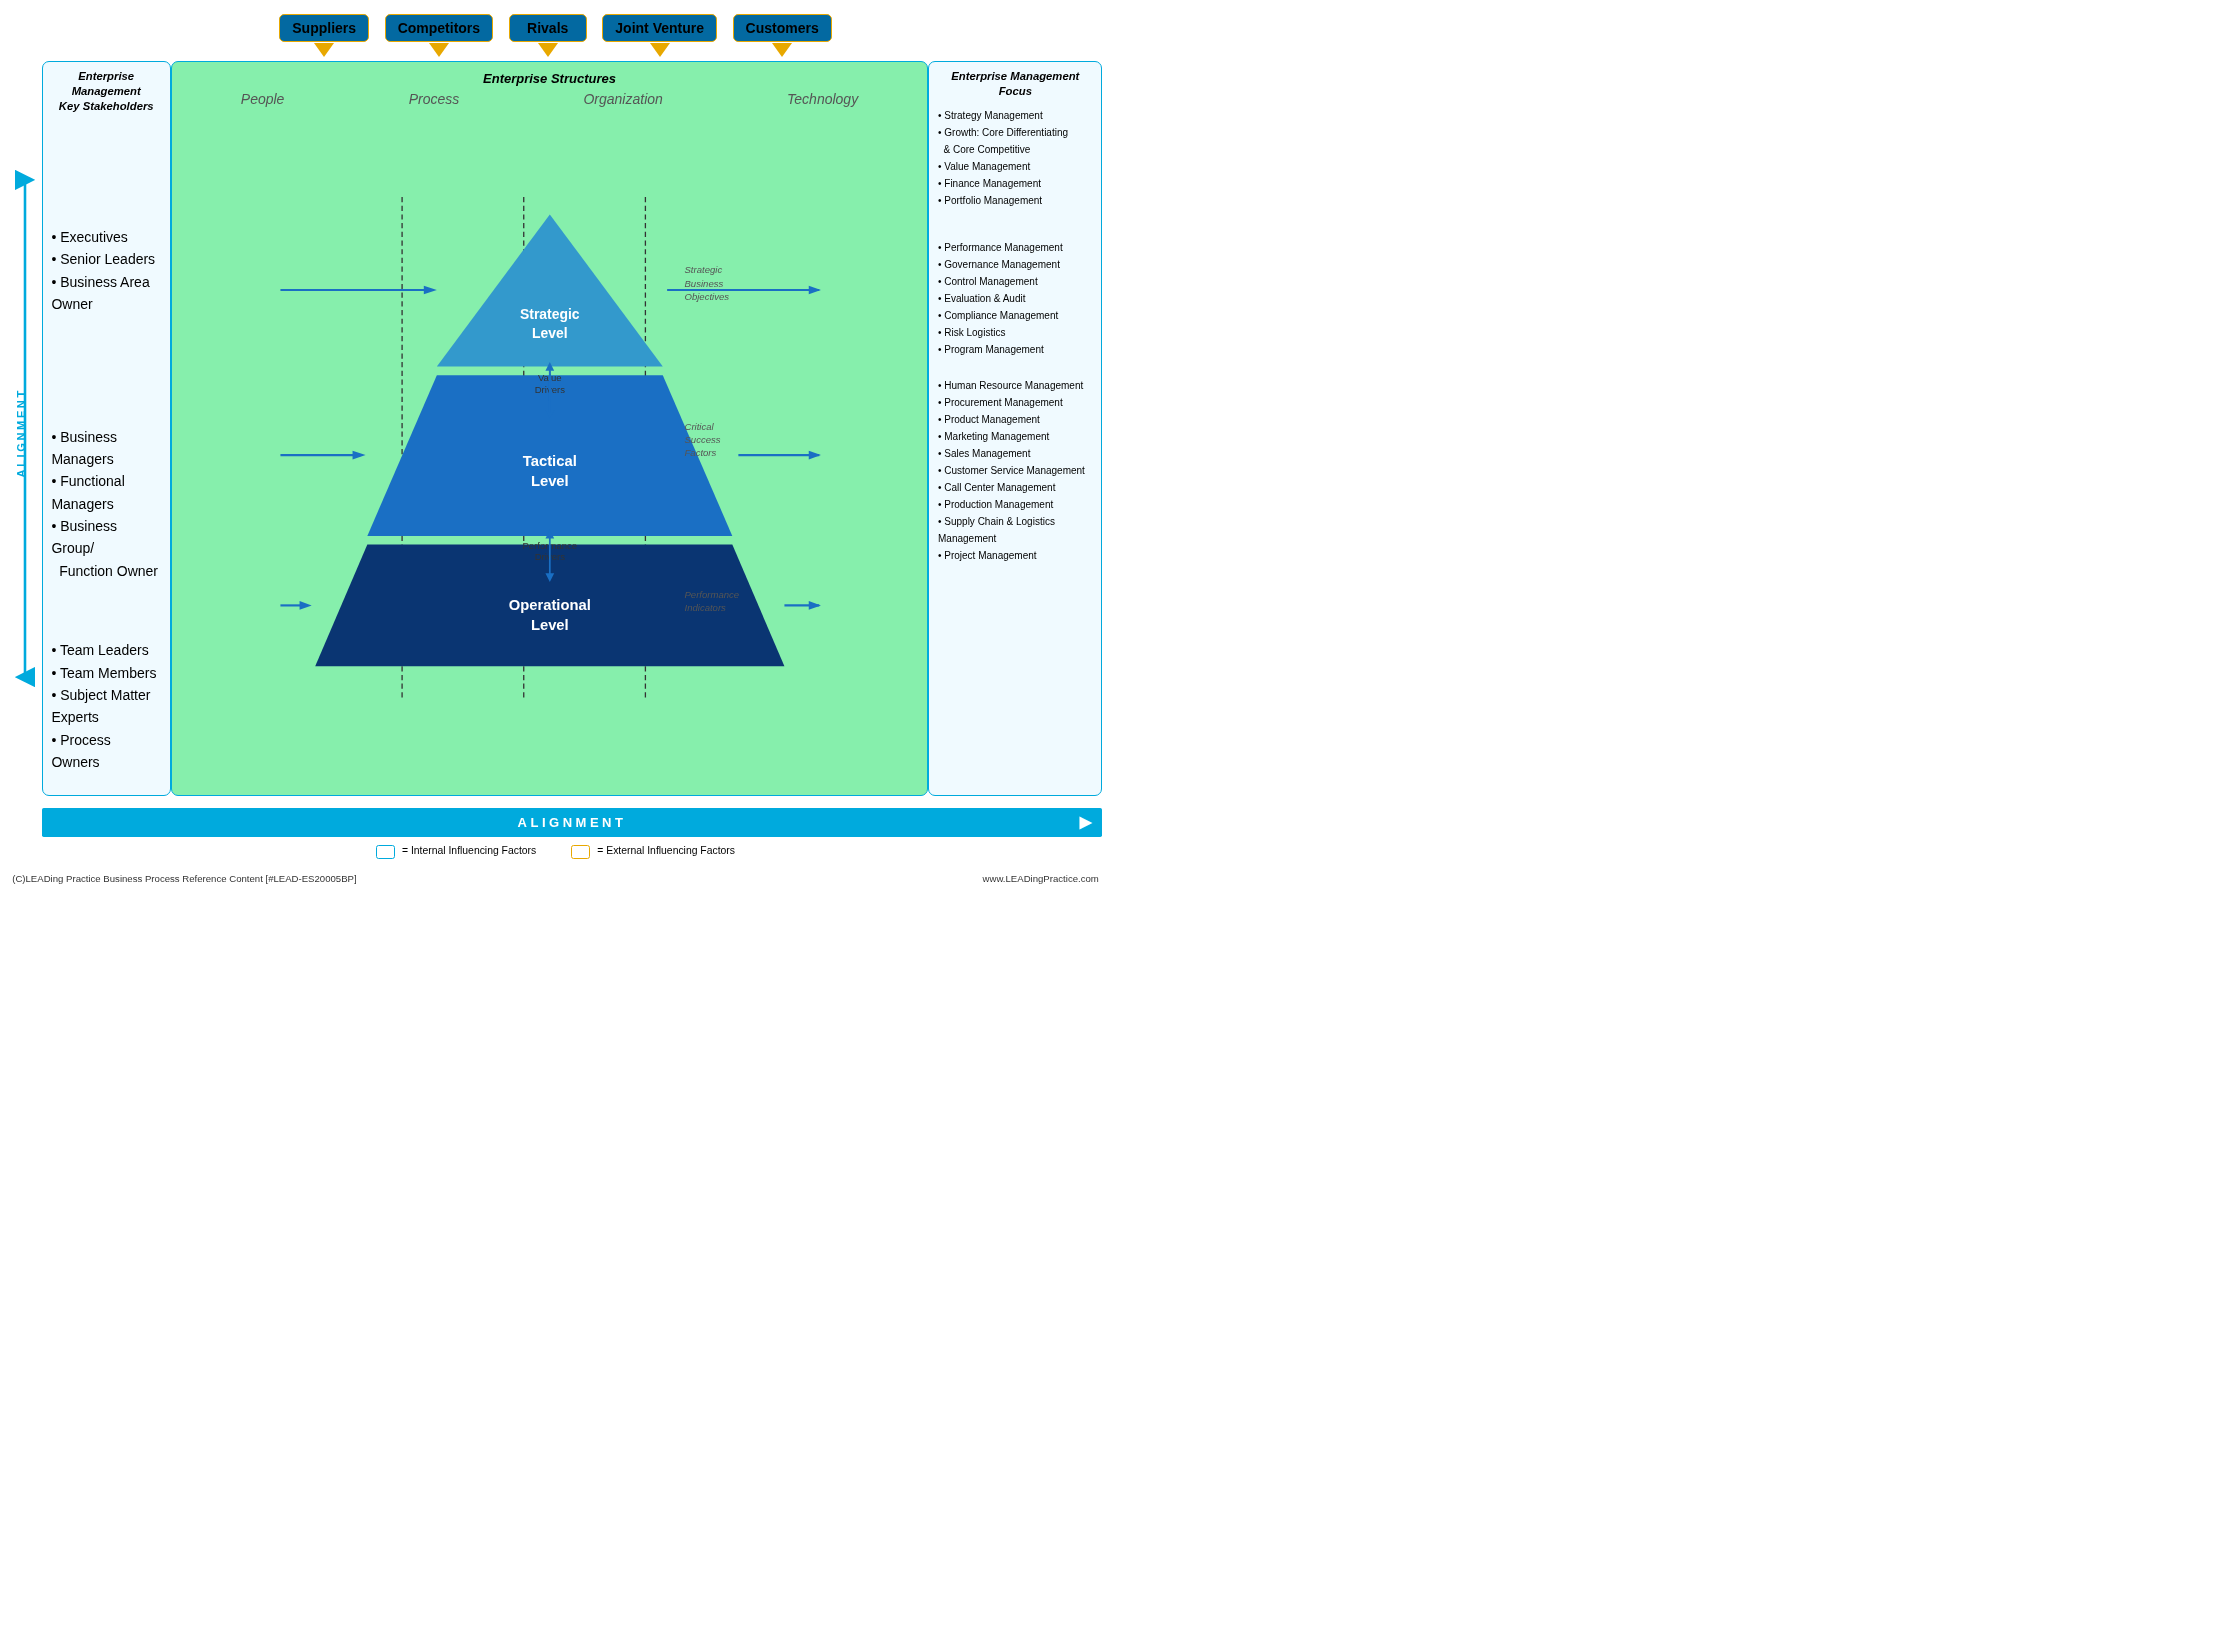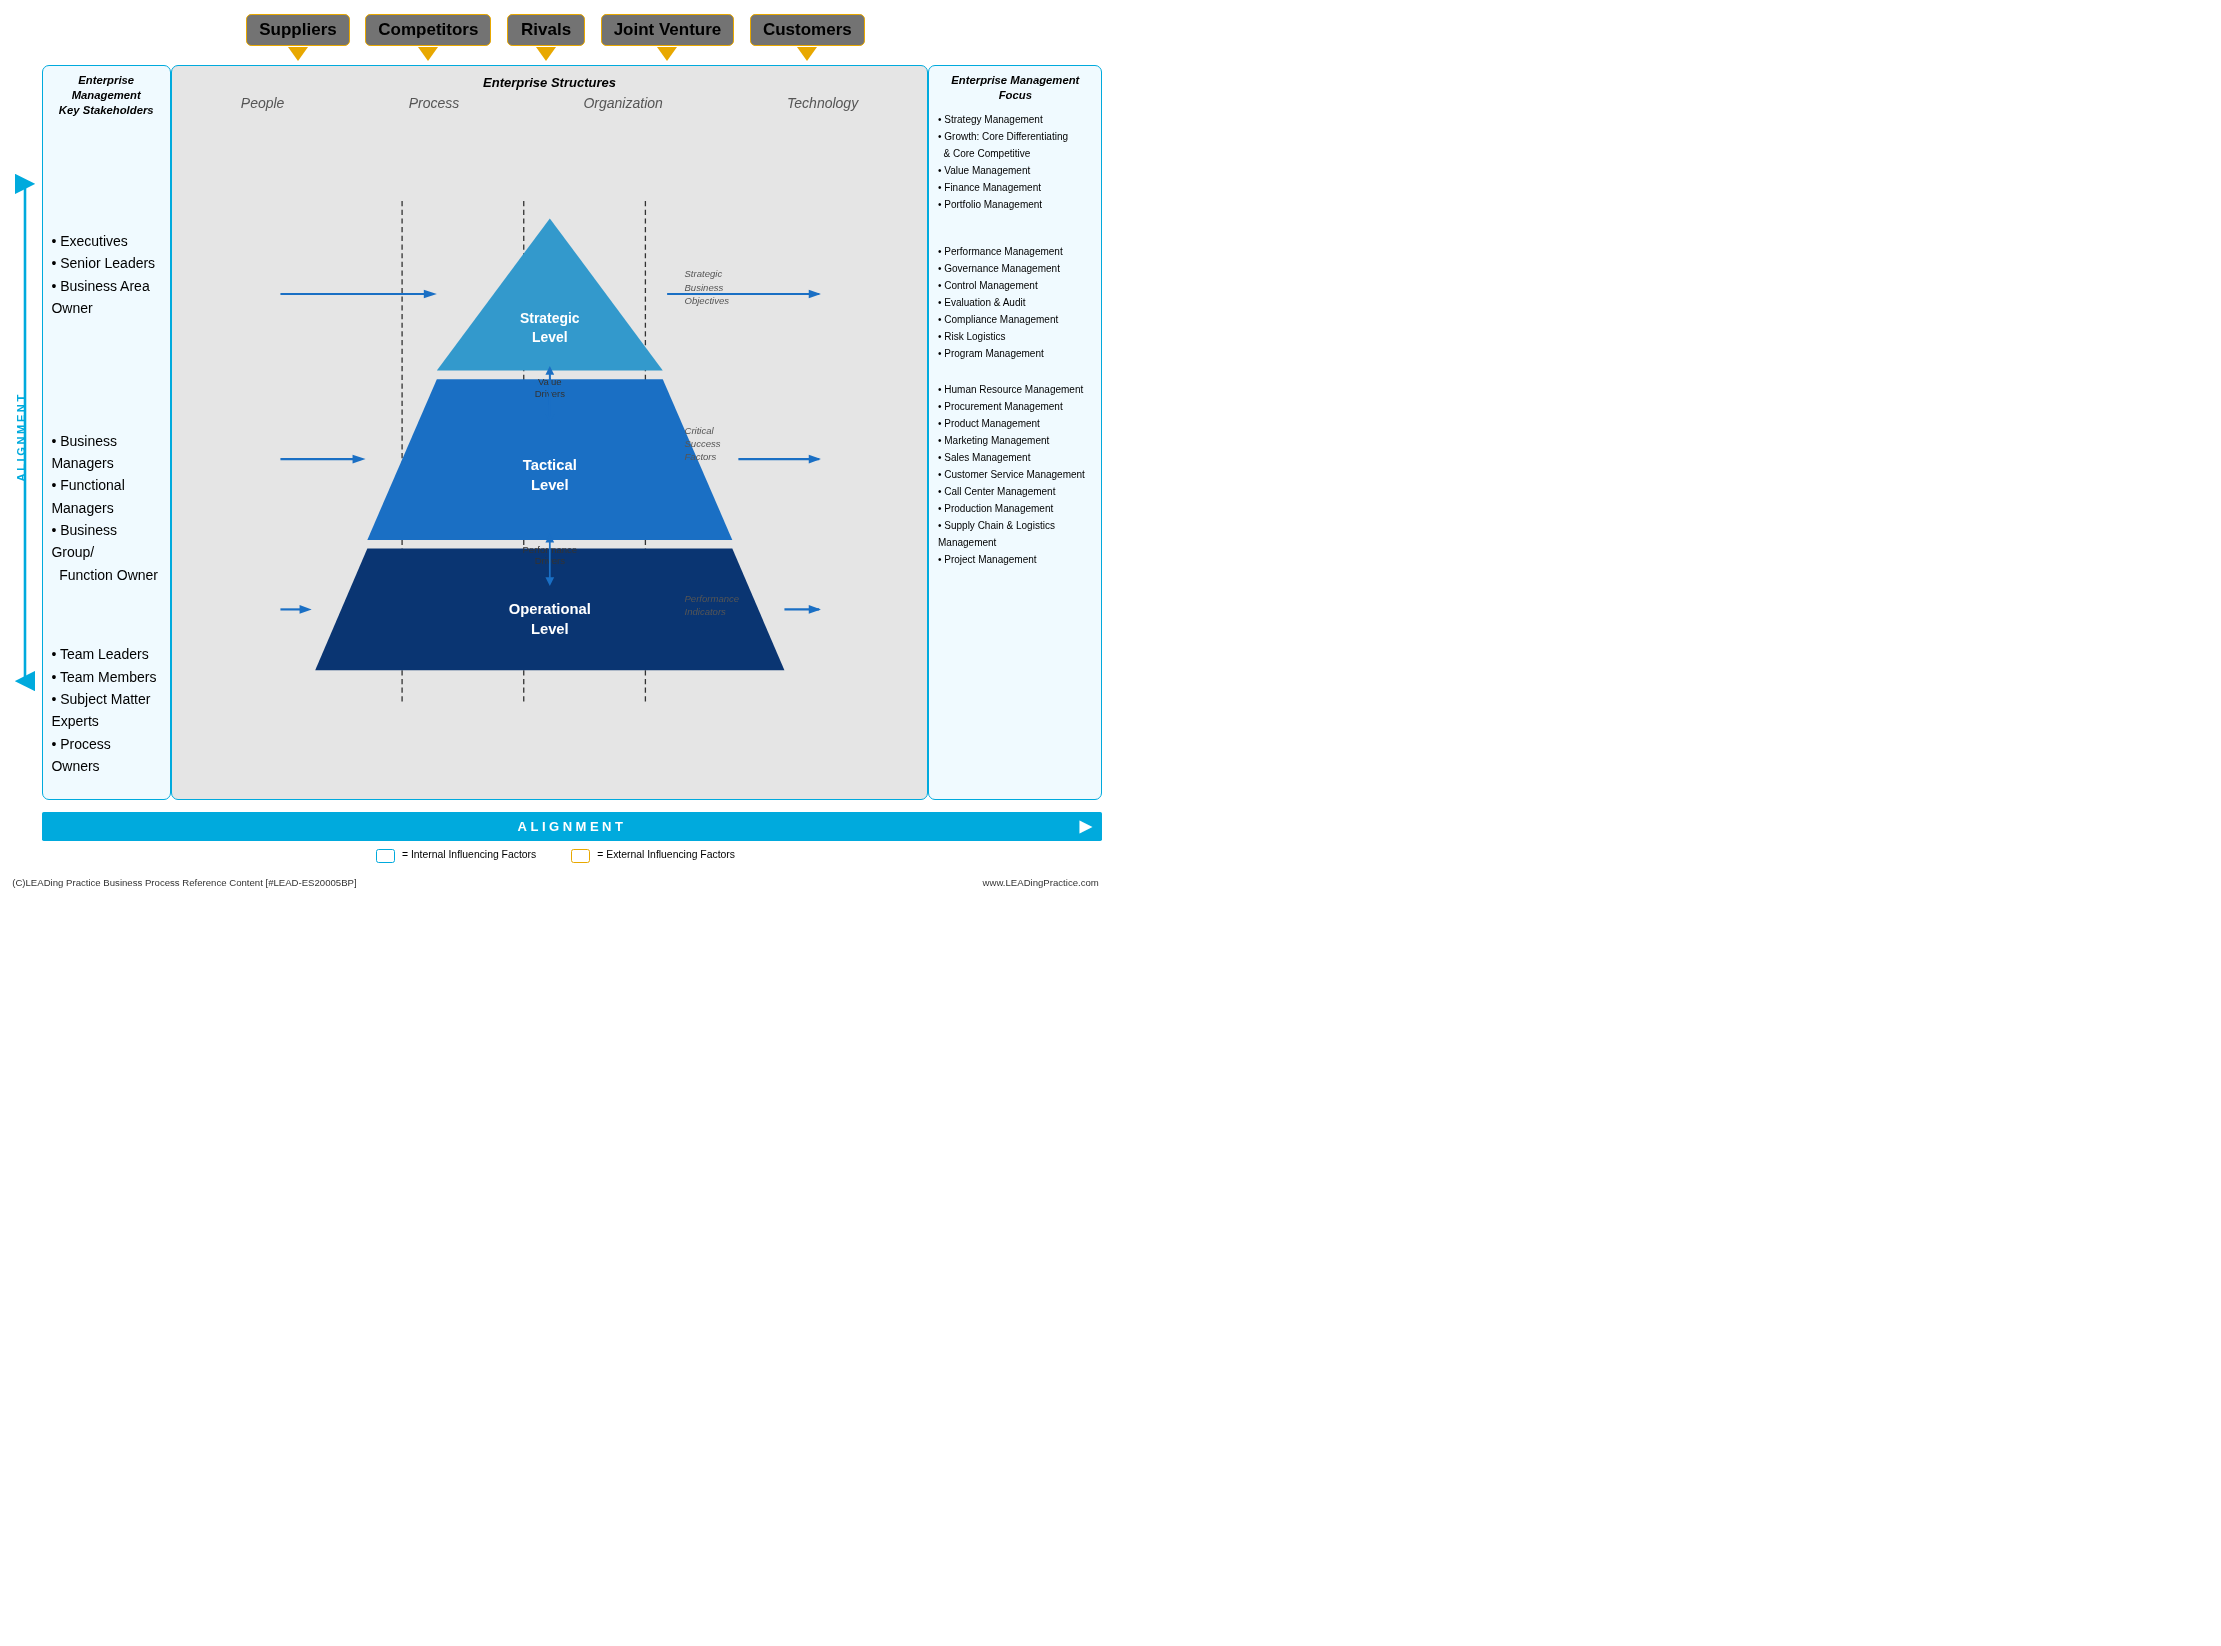--- a/index.html
+++ b/index.html
@@ -26,24 +26,24 @@
       justify-content: center;
       gap: 15.6px;
       margin-left: 139px;
       margin-right: 139px;
       margin-bottom: 7px;
       padding-top: 5.2px;
     }
 
     .ext-box {
       border: 1.7px solid #e8a800;
-      background: #737373;
+      background: #0369a1;
       border-radius: 5.2px;
       padding: 5.2px 12px;
-      font-size: 17px;
+      font-size: 14px;
       font-weight: 600;
       text-align: center;
       min-width: 78px;
       position: relative;
     }
 
     .ext-box-down::after {
       content: '';
       position: absolute;
       bottom: -15.6px;
@@ -97,21 +97,21 @@
 
     .stakeholder-group span {
       display: block;
     }
 
     
     .center-section {
       flex: 1;
       border: 1.7px solid #00aadd;
       border-radius: 7px;
-      background: #e5e5e5;
+      background: #86efac;
       padding: 8.7px 7px 7px 7px;
       position: relative;
       display: flex;
       flex-direction: column;
       justify-content: center;
     }
 
     .center-title {
       font-style: italic;
       font-weight: bold;

